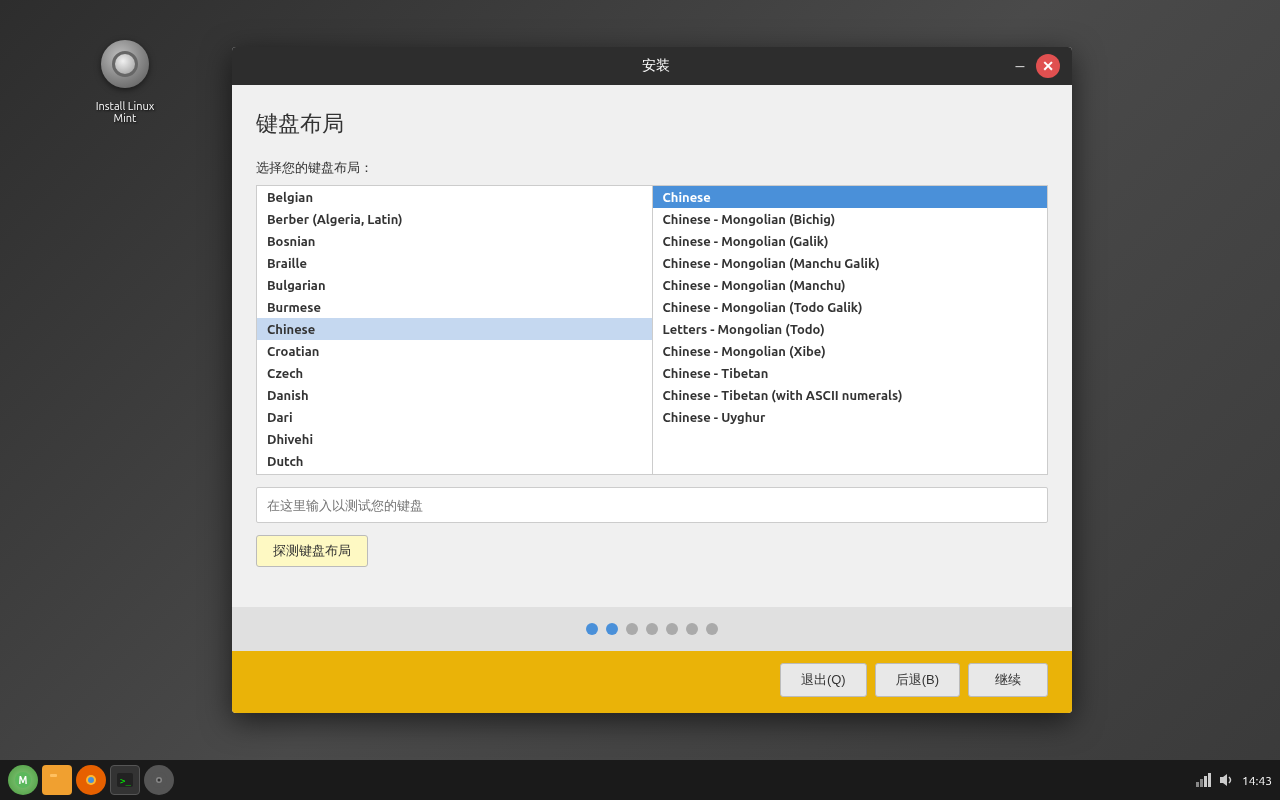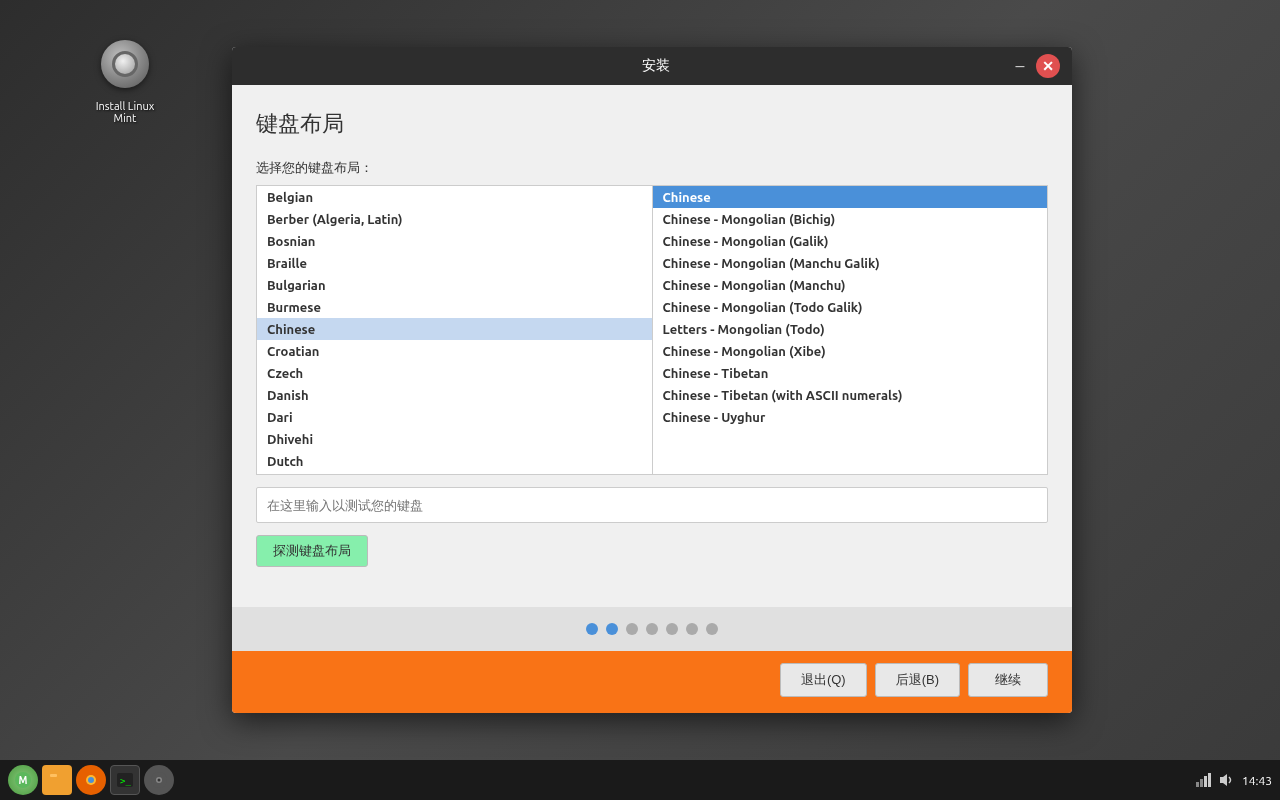--- a/index.html
+++ b/index.html
@@ -244,21 +244,21 @@
       border-radius: 2px;
       padding: 0 10px;
       font-size: 13px;
       color: #999;
       background: white;
       margin-bottom: 12px;
     }
 
     
     .detect-btn {
-      background: #86efac;
+      background: #fef9c3;
       border: 1px solid #bbb;
       border-radius: 3px;
       padding: 6px 16px;
       font-size: 13px;
       color: #333;
       cursor: pointer;
       margin-bottom: 20px;
     }
 
     
@@ -278,21 +278,21 @@
     .dot.active {
       background: #4a90d9;
     }
 
     
     .footer {
       display: flex;
       justify-content: flex-end;
       gap: 8px;
       padding: 12px 24px 16px 24px;
-      background: #f97316;
+      background: #eab308;
     }
     .footer-btn {
       background: #e8e8e8;
       border: 1px solid #bbb;
       border-radius: 3px;
       padding: 7px 20px;
       font-size: 13px;
       color: #333;
       cursor: pointer;
       min-width: 80px;

